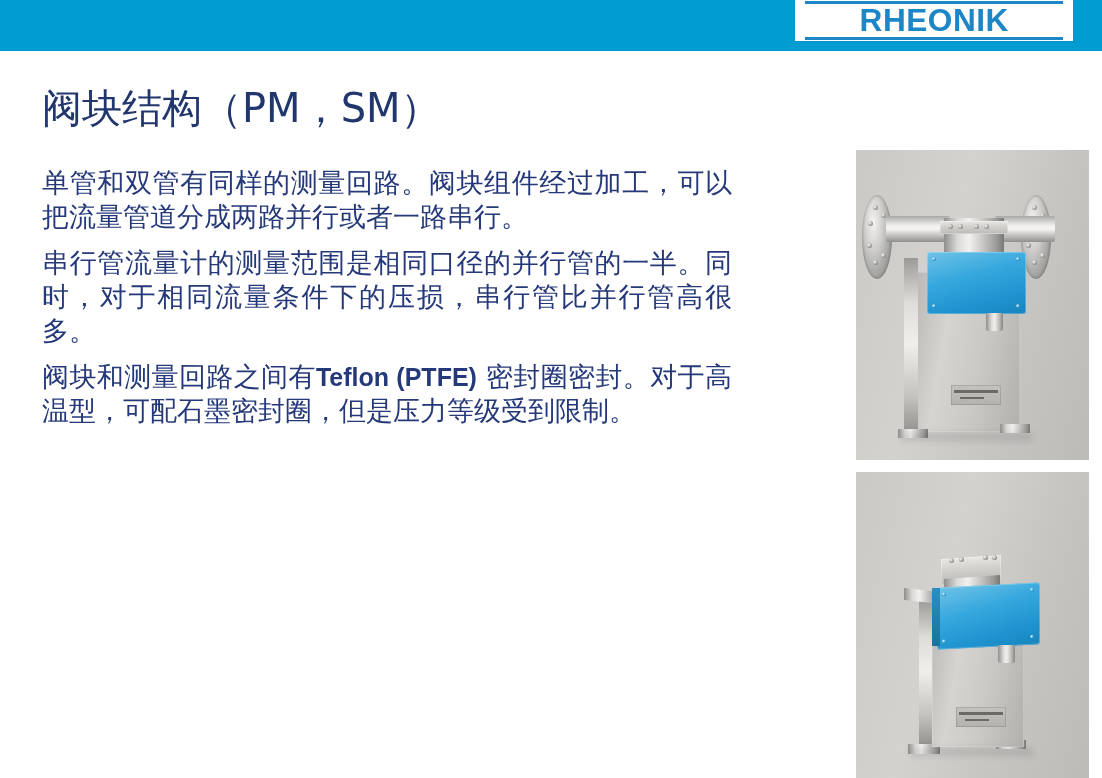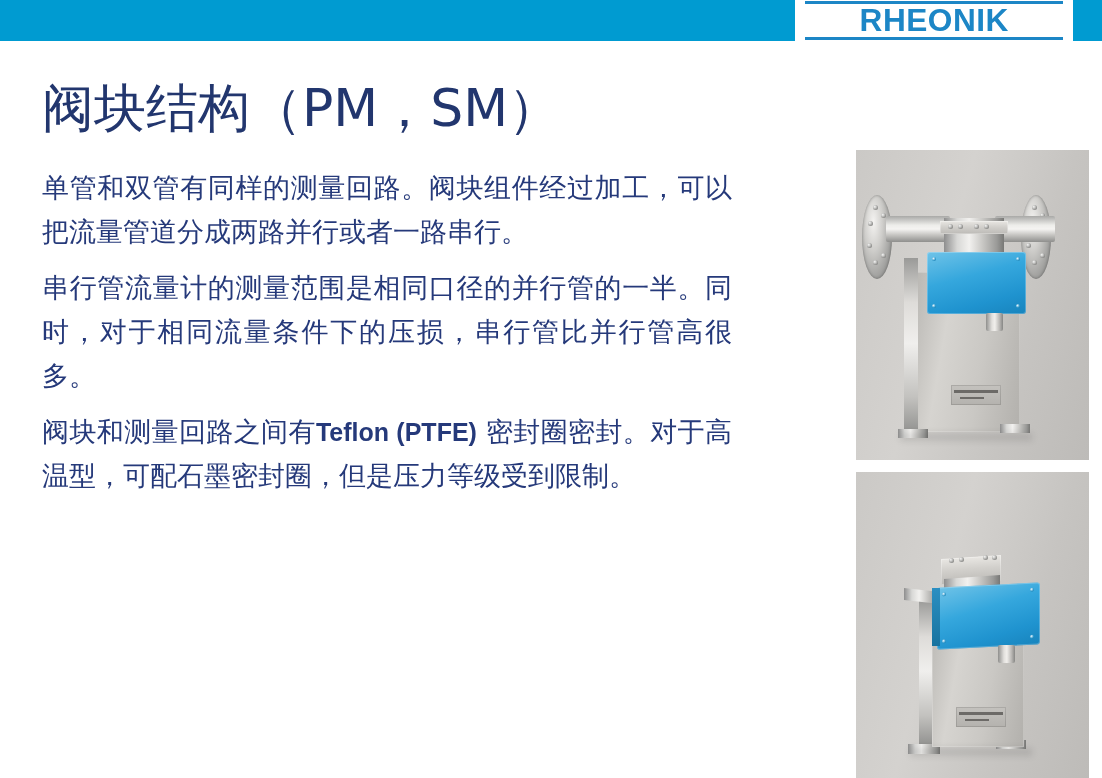--- a/index.html
+++ b/index.html
@@ -14,21 +14,21 @@
     font-family: "Liberation Sans", sans-serif;
     position: relative;
   }
 
   
   .topbar {
     position: absolute;
     left: 0;
     top: 0;
     width: 1102px;
-    height: 41px;
+    height: 51px;
     background: #009BD1;
   }
   .logo-box {
     position: absolute;
     left: 795px;
     top: 0;
     width: 278px;
     height: 41px;
     background: #ffffff;
     display: flex;
@@ -62,36 +62,36 @@
     width: 1102px;
     height: 737px;
   }
 
   .title {
     position: absolute;
     left: 42px;
     top: 42px;
     width: 720px;
     font-family: "DejaVu Sans", "Liberation Sans", sans-serif;
-    font-size: 52px;
+    font-size: 40px;
     line-height: 50px;
     color: #22366E;
     white-space: nowrap;
   }
 
   .body-col {
     position: absolute;
     left: 42px;
     top: 125px;
     width: 690px;
   }
   .para {
     font-family: "DejaVu Sans", "Liberation Sans", sans-serif;
     font-size: 27px;
-    line-height: 44px;
+    line-height: 34px;
     color: #25397A;
     margin: 0 0 12px 0;
     text-align: justify;
     text-justify: inter-character;
   }
   .para .latin {
     font-family: "Liberation Sans", sans-serif;
     font-weight: bold;
     font-size: 25px;
   }

